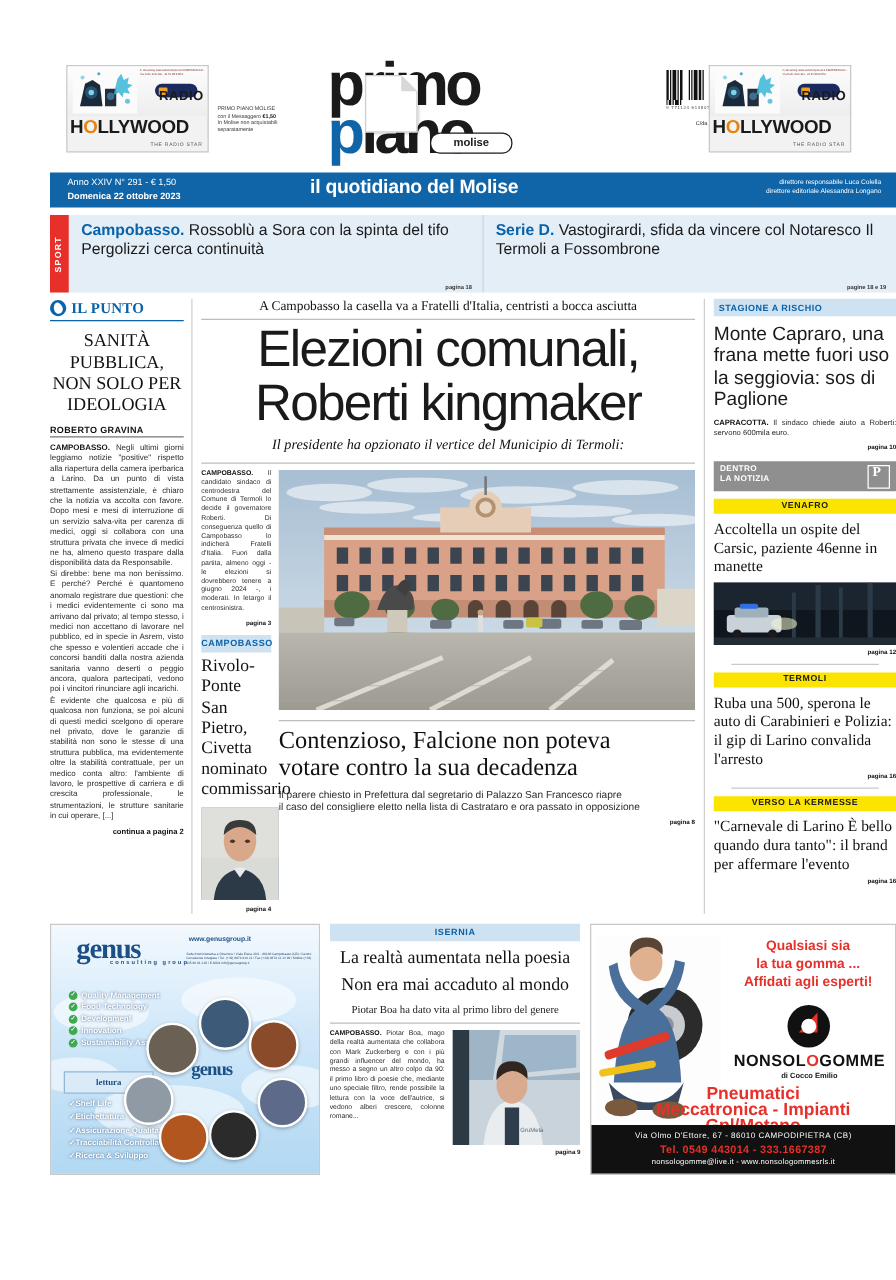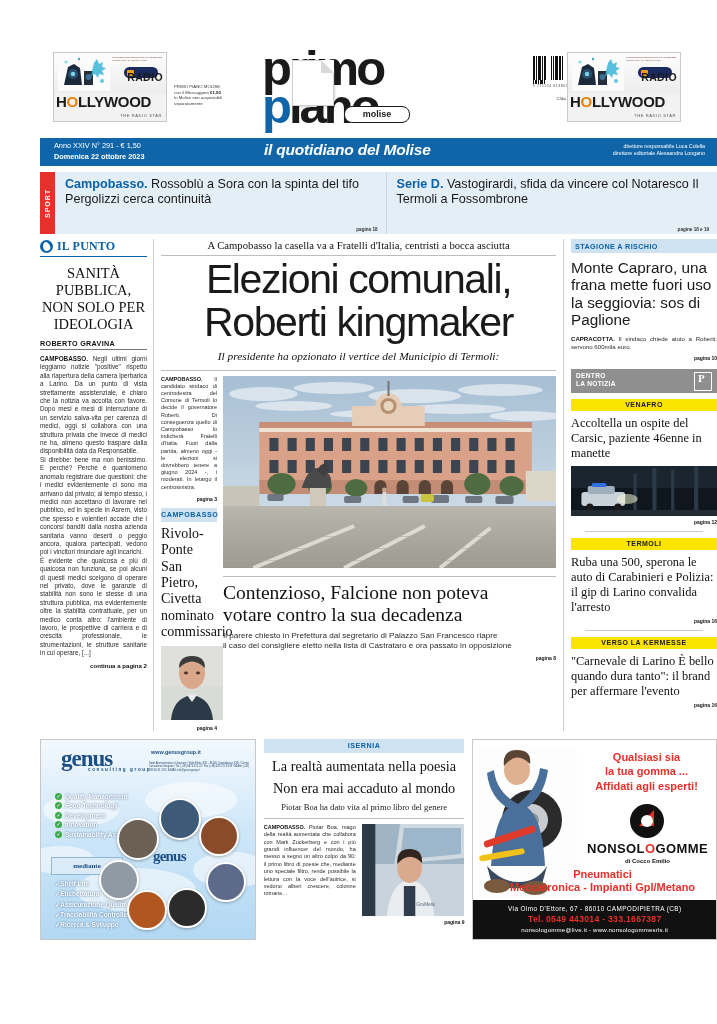--- a/index.html
+++ b/index.html
@@ -38,21 +38,21 @@
 
   .barcode{position:absolute;left:493px;top:56px;width:88px;height:28px;overflow:hidden;background:#fff;}
   .barcode i{display:inline-block;height:24px;background:#111;margin-right:1px;vertical-align:top;}
   .bc-num{position:absolute;left:493px;top:84px;width:88px;font-size:3.4px;color:#444;letter-spacing:.6px;}
   .addr{position:absolute;left:455px;top:90px;width:126px;font-size:4.4px;line-height:5.8px;color:#2c2c2c;text-align:right;}
   .addr b{color:#111;}
 
   .strip{position:relative;height:28px;background:#1065a8;color:#fff;}
   .strip .edition{position:absolute;left:14px;top:3px;font-size:7.3px;line-height:10.5px;}
   .strip .edition b{font-weight:bold;}
-  .strip .tagline{position:absolute;left:224px;top:3px;font-size:15.5px;font-weight:bold;letter-spacing:-0.2px;font-style:italic;}
+  .strip .tagline{position:absolute;left:208px;top:3px;font-size:15.5px;font-weight:bold;letter-spacing:-0.2px;}
   .strip .dirs{position:absolute;right:12px;top:5px;font-size:5.3px;line-height:7.2px;text-align:right;}
 
   
   .sport{position:relative;margin-top:6px;height:62px;background:#e4eef7;display:flex;}
   .sport-tag{width:15px;background:#e8302a;color:#fff;font-size:7px;font-weight:bold;letter-spacing:1px;
         writing-mode:vertical-rl;transform:rotate(180deg);display:flex;align-items:center;justify-content:center;}
   .sport-cols{flex:1;display:flex;}
   .sport-col{flex:1;padding:5px 8px 0 10px;position:relative;border-right:1px solid #c5d6e5;}
   .sport-col:last-child{border-right:none;}
   .sport-col .t{font-size:12.6px;line-height:14.6px;color:#1a1a1a;}
@@ -155,21 +155,21 @@
   .ise-pg{text-align:right;font-size:5px;font-weight:bold;margin-top:3px;color:#111;}
 
   .ng-claim{position:absolute;left:108px;top:10px;width:130px;font-size:11px;line-height:14.5px;font-weight:bold;color:#e8302a;text-align:center;}
   .ng-logo{position:absolute;left:112px;top:64px;width:124px;text-align:center;}
   .ng-mark{width:34px;height:34px;margin:0 auto;border-radius:50%;background:#111;position:relative;}
   .ng-mark:after{content:"";position:absolute;left:9px;top:6px;border-width:0 0 16px 15px;border-style:solid;border-color:transparent transparent #e8302a transparent;}
   .ng-mark:before{content:"";position:absolute;left:11px;top:11px;width:12px;height:12px;border-radius:50%;background:#fff;z-index:2;}
   .ng-name{font-size:13px;font-weight:bold;letter-spacing:.4px;color:#111;margin-top:3px;}
   .ng-name .r{color:#e8302a;}
   .ng-di{font-size:6px;color:#111;margin-top:2px;font-weight:bold;}
-  .ng-serv{position:absolute;left:18px;top:128px;width:222px;text-align:center;font-size:11px;line-height:13px;font-weight:bold;color:#e8302a;}
+  .ng-serv{position:absolute;left:18px;top:128px;width:222px;text-align:center;font-size:14px;line-height:13px;font-weight:bold;color:#e8302a;}
   .ng-bar{position:absolute;left:0;bottom:0;width:100%;background:#111;color:#fff;padding:5px 0 6px;text-align:center;}
   .ng-bar .l1{font-size:6.4px;letter-spacing:.4px;}
   .ng-bar .l2{font-size:8.6px;font-weight:bold;color:#e8302a;letter-spacing:.3px;margin-top:2px;}
   .ng-bar .l3{font-size:6.1px;margin-top:2px;letter-spacing:.2px;}
   .ng-man{position:absolute;left:4px;top:8px;width:100px;height:150px;}
 </style>
 </head>
 <body>
 
 <div class="page">
@@ -531,21 +531,21 @@
       <div class="g-addr">Sede Amministrativa e Direzione / Viale Elena 30/1 - 86100 Campobasso (CB) / Centro Consulenze Integrate / Tel. (+39) 0874 414 22 / Fax (+39) 0874 11 33 99 / Mobile (+39) 335 66 01 210 / E-MAIL info@genusgroup.it</div>
 
       <div class="g-list">
         <div><span class="ck">✓</span><span>Quality Management</span></div>
         <div><span class="ck">✓</span><span>Food Technology</span></div>
         <div><span class="ck">✓</span><span>Development</span></div>
         <div><span class="ck">✓</span><span>Innovation</span></div>
         <div><span class="ck">✓</span><span>Sustainability Assessment</span></div>
       </div>
 
-      <div class="g-lab">mediante</div>
+      <div class="g-lab">lettura</div>
 
       <div class="g-list2">
         <div><span class="ck">✓</span><span>Shelf Life</span></div>
         <div><span class="ck">✓</span><span>Etichettatura</span></div>
         <div><span class="ck">✓</span><span>Assicurazione Qualità</span></div>
         <div><span class="ck">✓</span><span>Tracciabilità Controllata</span></div>
         <div><span class="ck">✓</span><span>Ricerca &amp; Sviluppo</span></div>
       </div>
 
       <div class="g-bub" style="left:76px;top:78px;width:38px;height:38px;background:#6a6054"></div>

